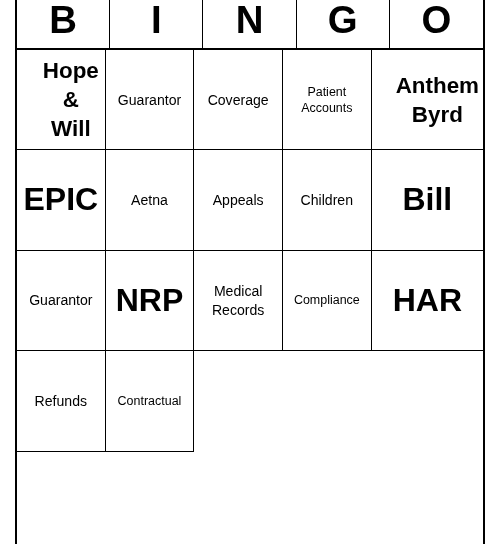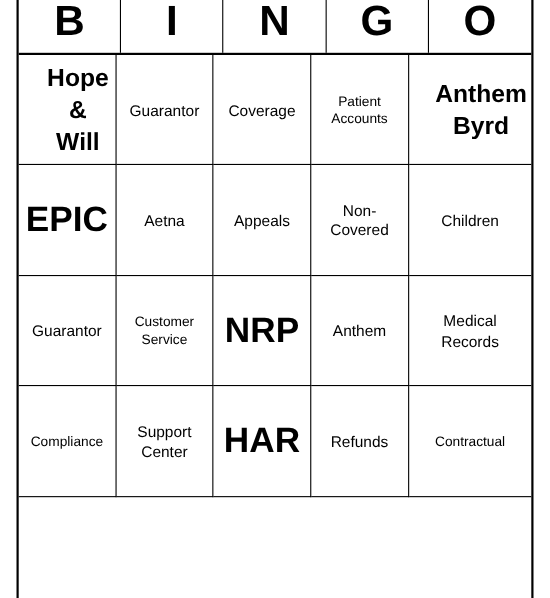--- a/index.html
+++ b/index.html
@@ -83,26 +83,23 @@
   <div class="bingo-grid">
 
   <div class="bingo-cell large-text">Hope &amp; Will</div>
       <div class="bingo-cell">Guarantor</div>
       <div class="bingo-cell">Coverage</div>
       <div class="bingo-cell small-text">Patient Accounts</div>
       <div class="bingo-cell large-text">Anthem Byrd</div>
       <div class="bingo-cell xlarge-text">EPIC</div>
       <div class="bingo-cell">Aetna</div>
       <div class="bingo-cell">Appeals</div>
-      <div class="bingo-cell">Non-Covered</div>
       <div class="bingo-cell">Children</div>
+      <div class="bingo-cell xlarge-text">Bill</div>
       <div class="bingo-cell">Guarantor</div>
-      <div class="bingo-cell small-text">Customer Service</div>
       <div class="bingo-cell xlarge-text">NRP</div>
-      <div class="bingo-cell">Anthem</div>
       <div class="bingo-cell">Medical Records</div>
       <div class="bingo-cell small-text">Compliance</div>
-      <div class="bingo-cell">Support Center</div>
       <div class="bingo-cell xlarge-text">HAR</div>
       <div class="bingo-cell">Refunds</div>
       <div class="bingo-cell small-text">Contractual</div>
     </div>
 </div>
 
 </body></html>

